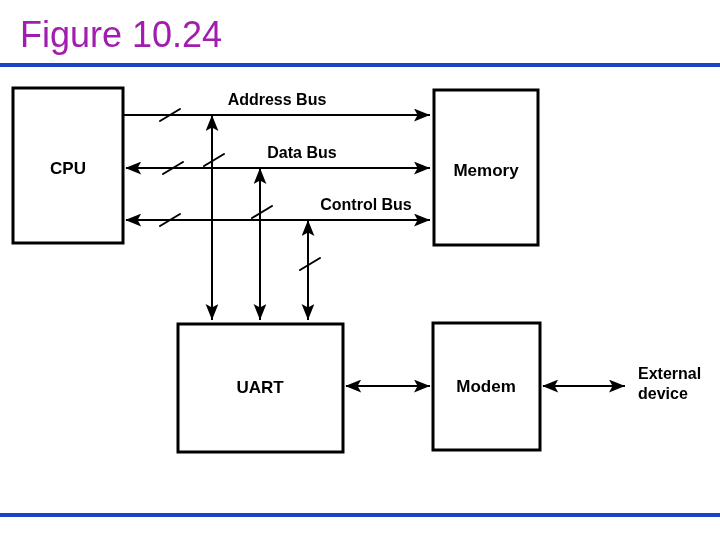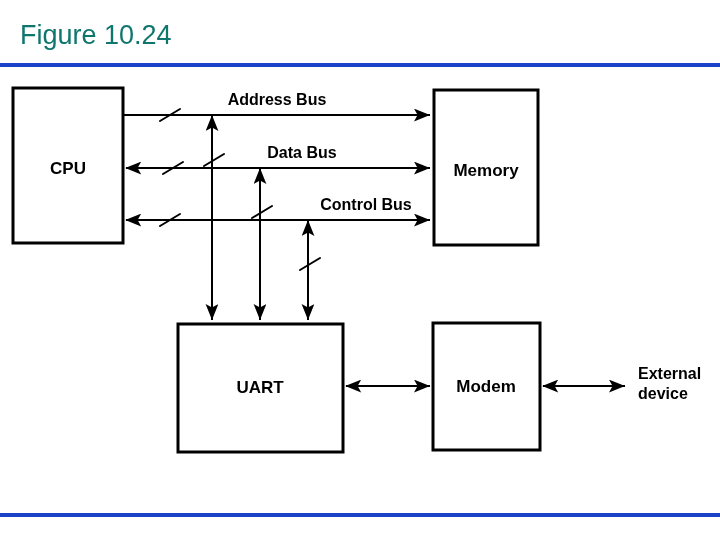--- a/index.html
+++ b/index.html
@@ -13,23 +13,23 @@
     width: 720px;
     height: 540px;
     background: #ffffff;
     overflow: hidden;
     font-family: "Liberation Sans", sans-serif;
   }
   #slide-title {
     position: absolute;
     left: 20px;
     top: 18px;
-    font-size: 27px;
+    font-size: 36px;
     line-height: 34px;
-    color: #0f766e;
+    color: #a21caf;
     font-family: "Liberation Sans", sans-serif;
     white-space: nowrap;
   }
   .rule {
     position: absolute;
     left: 0;
     width: 720px;
     height: 4px;
     background: #1a43c8;
   }

